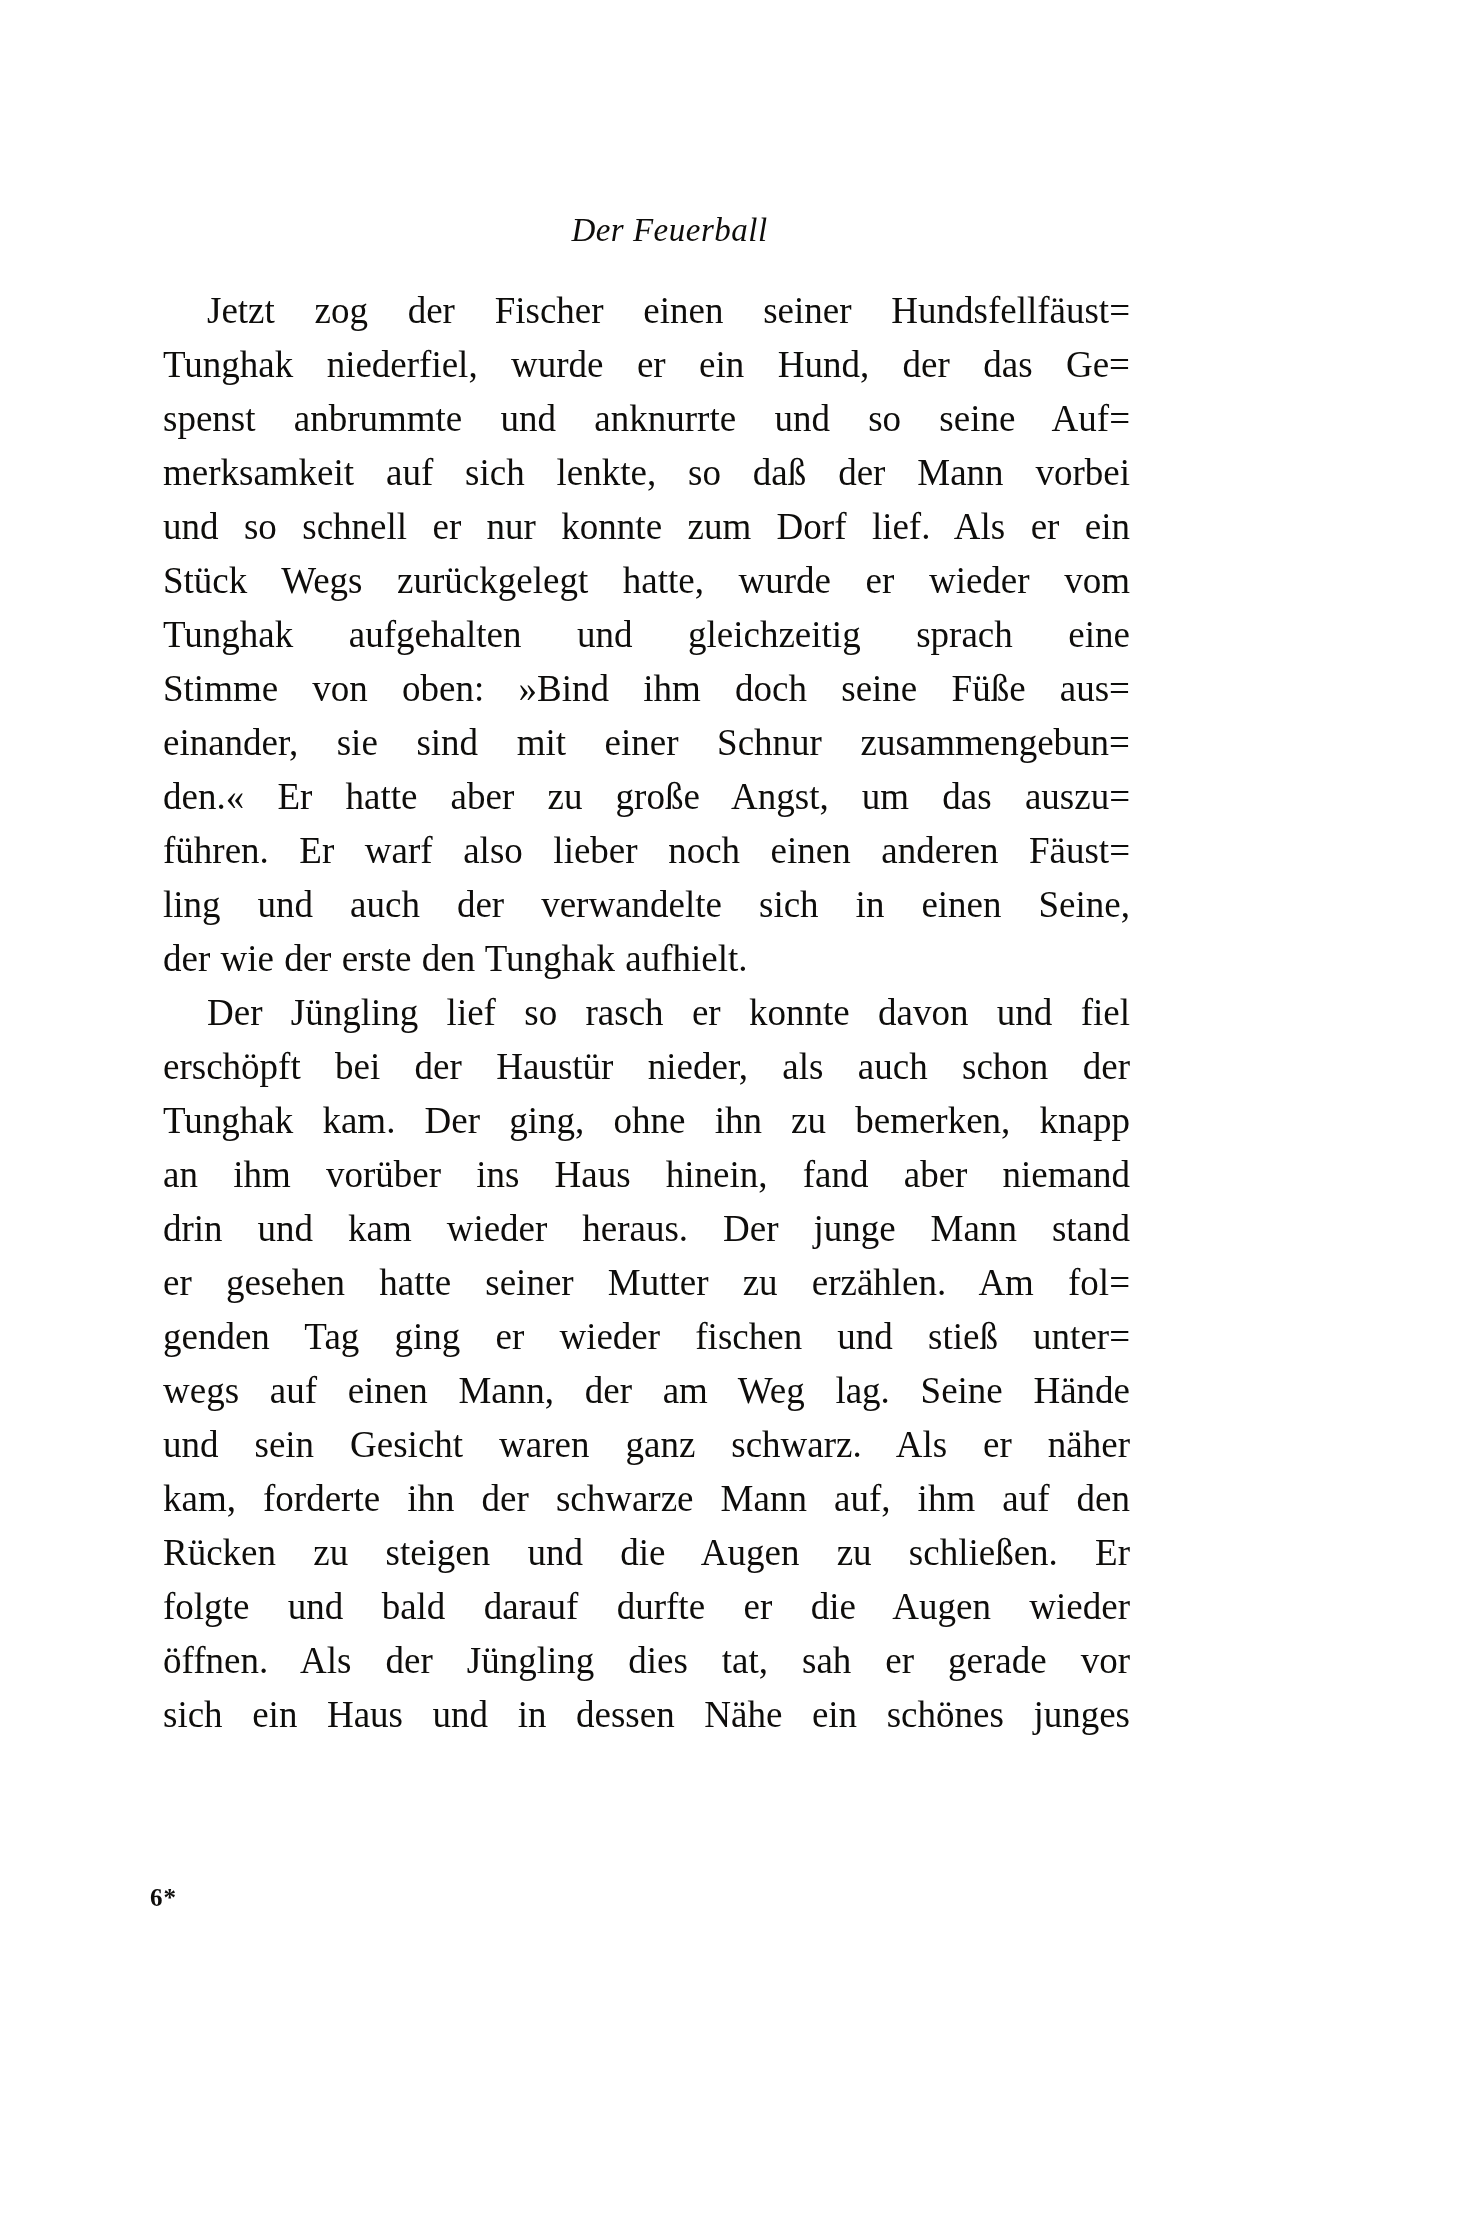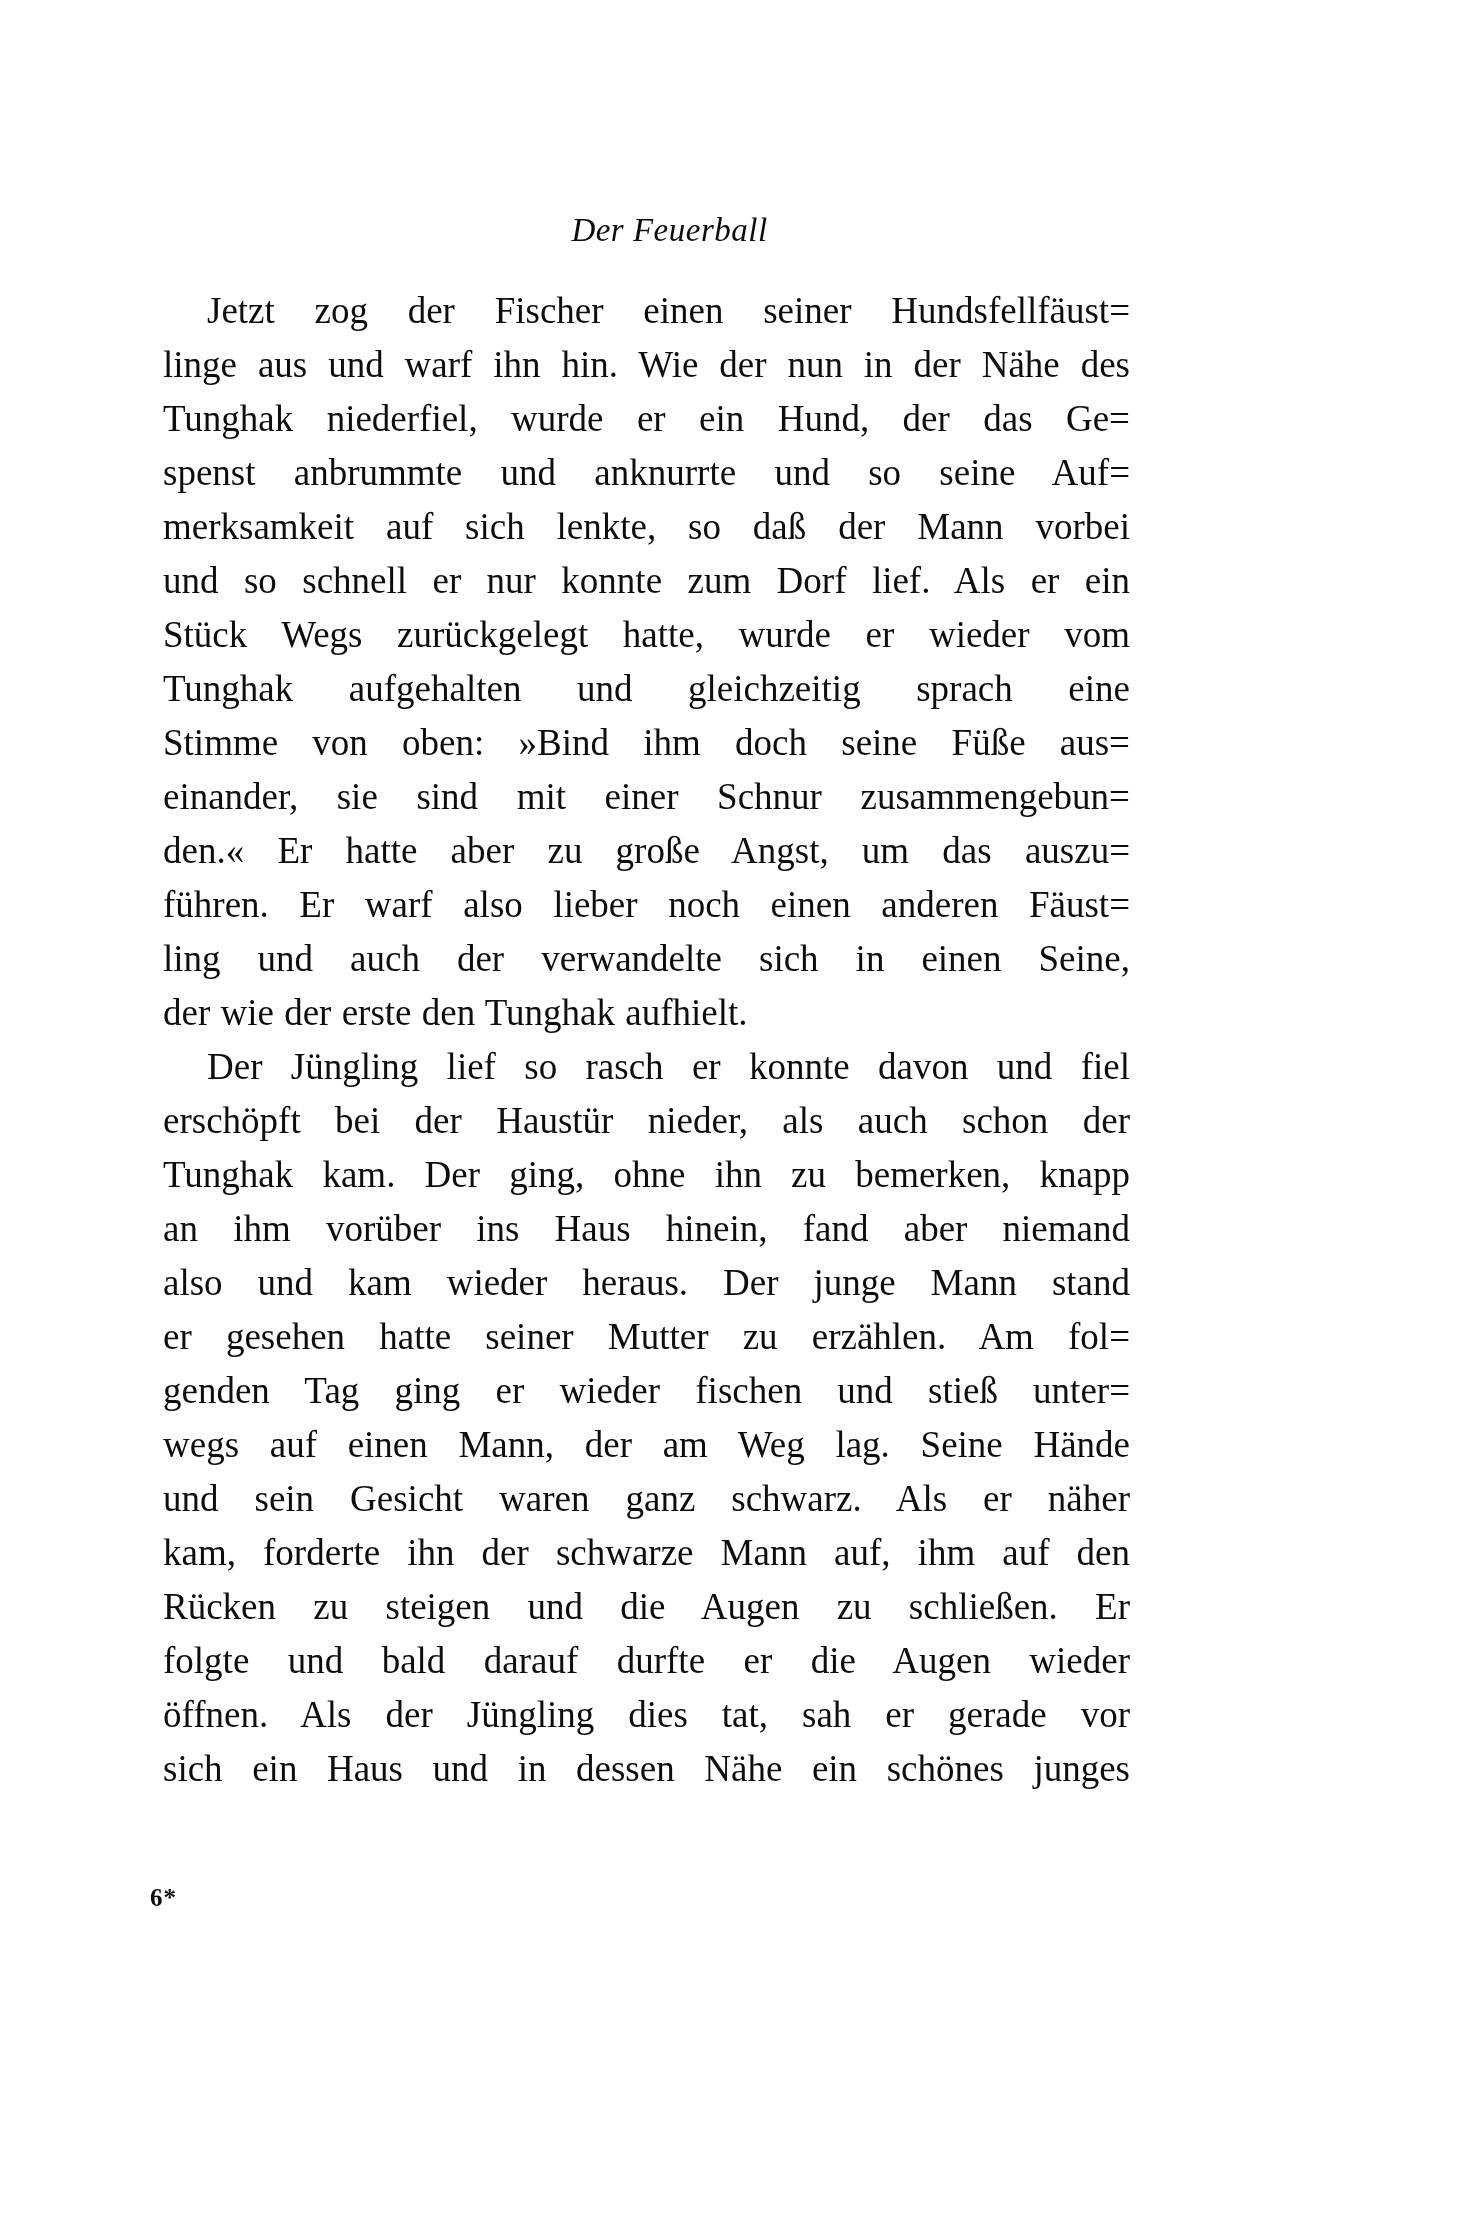--- a/index.html
+++ b/index.html
@@ -79,38 +79,37 @@
   }
 </style>
 </head>
 <body>
 
 <div class="page">
   <div class="chapter-title">Der Feuerball</div>
 
   <div class="textblock">
       <div class="line indent">Jetzt zog der Fischer einen seiner Hundsfellfäust=</div>
-      <div class="line">linge aus und warf ihn hin. Wie der nun in der Nähe des</div>
       <div class="line">Tunghak niederfiel, wurde er ein Hund, der das Ge=</div>
       <div class="line">spenst anbrummte und anknurrte und so seine Auf=</div>
       <div class="line">merksamkeit auf sich lenkte, so daß der Mann vorbei</div>
       <div class="line">und so schnell er nur konnte zum Dorf lief. Als er ein</div>
       <div class="line">Stück Wegs zurückgelegt hatte, wurde er wieder vom</div>
       <div class="line">Tunghak aufgehalten und gleichzeitig sprach eine</div>
       <div class="line">Stimme von oben: »Bind ihm doch seine Füße aus=</div>
       <div class="line">einander, sie sind mit einer Schnur zusammengebun=</div>
       <div class="line">den.« Er hatte aber zu große Angst, um das auszu=</div>
       <div class="line">führen. Er warf also lieber noch einen anderen Fäust=</div>
       <div class="line">ling und auch der verwandelte sich in einen Seine,</div>
       <div class="line nojust">der wie der erste den Tunghak aufhielt.</div>
       <div class="line indent">Der Jüngling lief so rasch er konnte davon und fiel</div>
       <div class="line">erschöpft bei der Haustür nieder, als auch schon der</div>
       <div class="line">Tunghak kam. Der ging, ohne ihn zu bemerken, knapp</div>
       <div class="line">an ihm vorüber ins Haus hinein, fand aber niemand</div>
-      <div class="line">also und kam wieder heraus. Der junge Mann stand</div>
+      <div class="line">drin und kam wieder heraus. Der junge Mann stand</div>
       <div class="line">er gesehen hatte seiner Mutter zu erzählen. Am fol=</div>
       <div class="line">genden Tag ging er wieder fischen und stieß unter=</div>
       <div class="line">wegs auf einen Mann, der am Weg lag. Seine Hände</div>
       <div class="line">und sein Gesicht waren ganz schwarz. Als er näher</div>
       <div class="line">kam, forderte ihn der schwarze Mann auf, ihm auf den</div>
       <div class="line">Rücken zu steigen und die Augen zu schließen. Er</div>
       <div class="line">folgte und bald darauf durfte er die Augen wieder</div>
       <div class="line">öffnen. Als der Jüngling dies tat, sah er gerade vor</div>
       <div class="line">sich ein Haus und in dessen Nähe ein schönes junges</div>
     </div>

